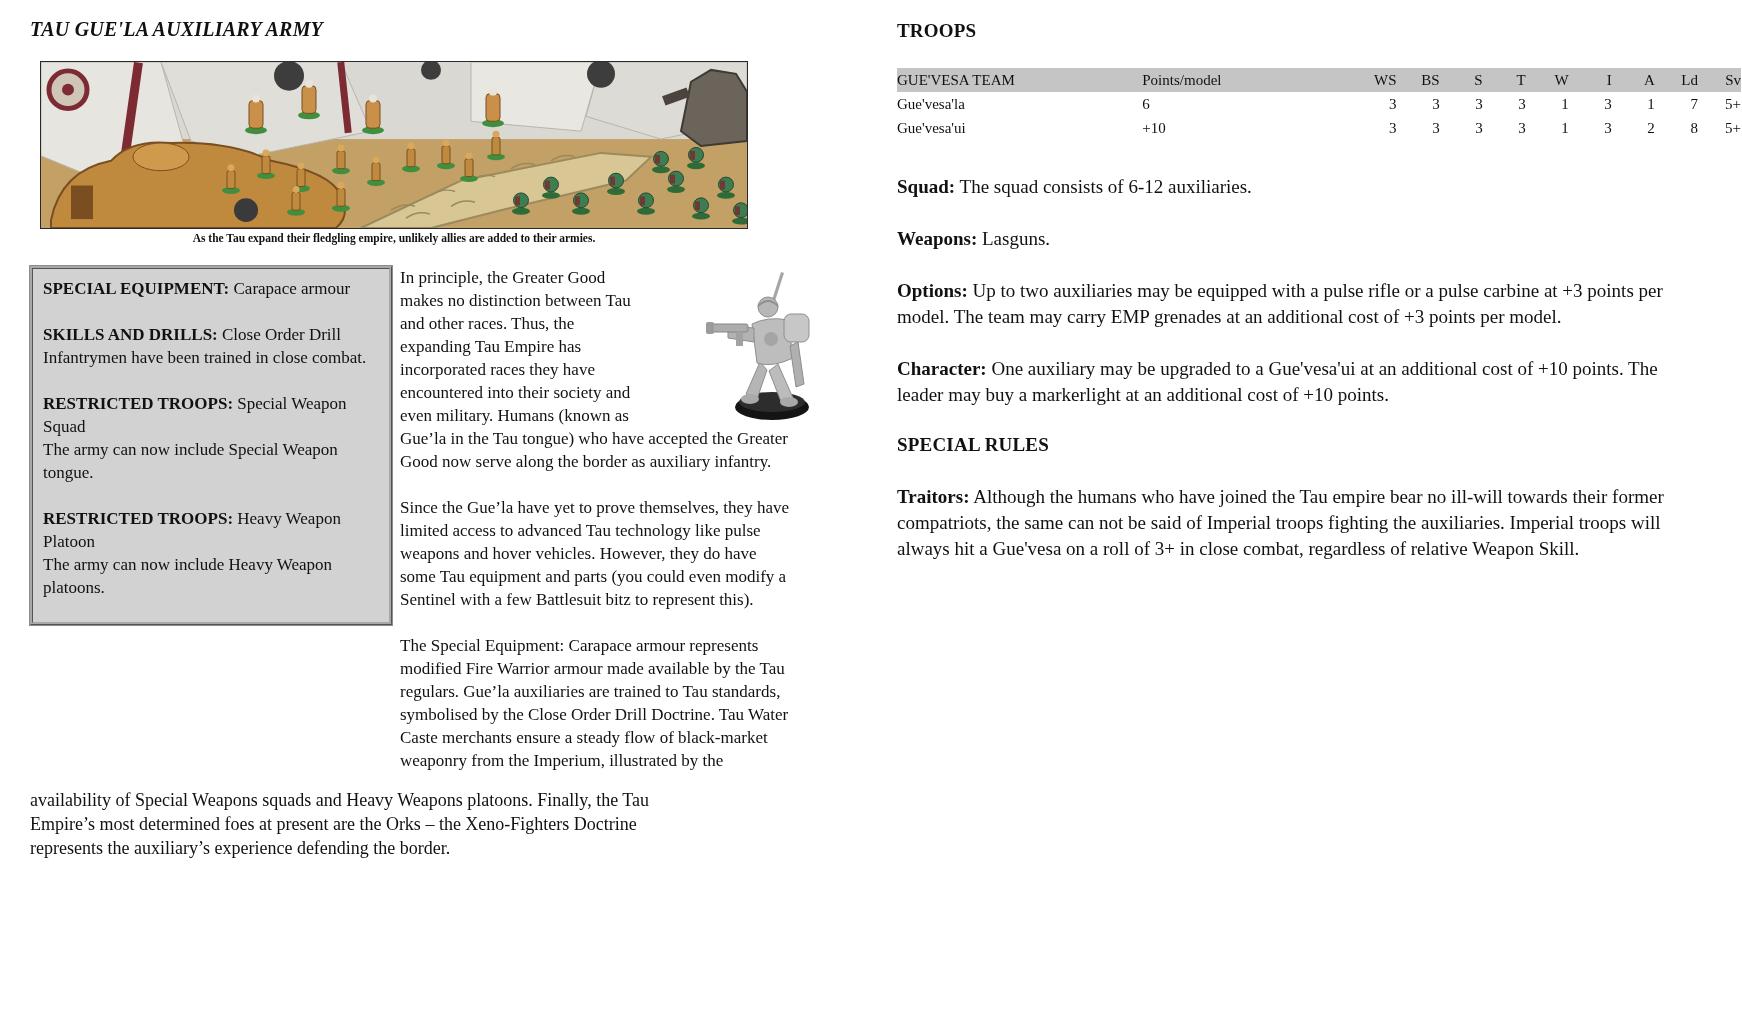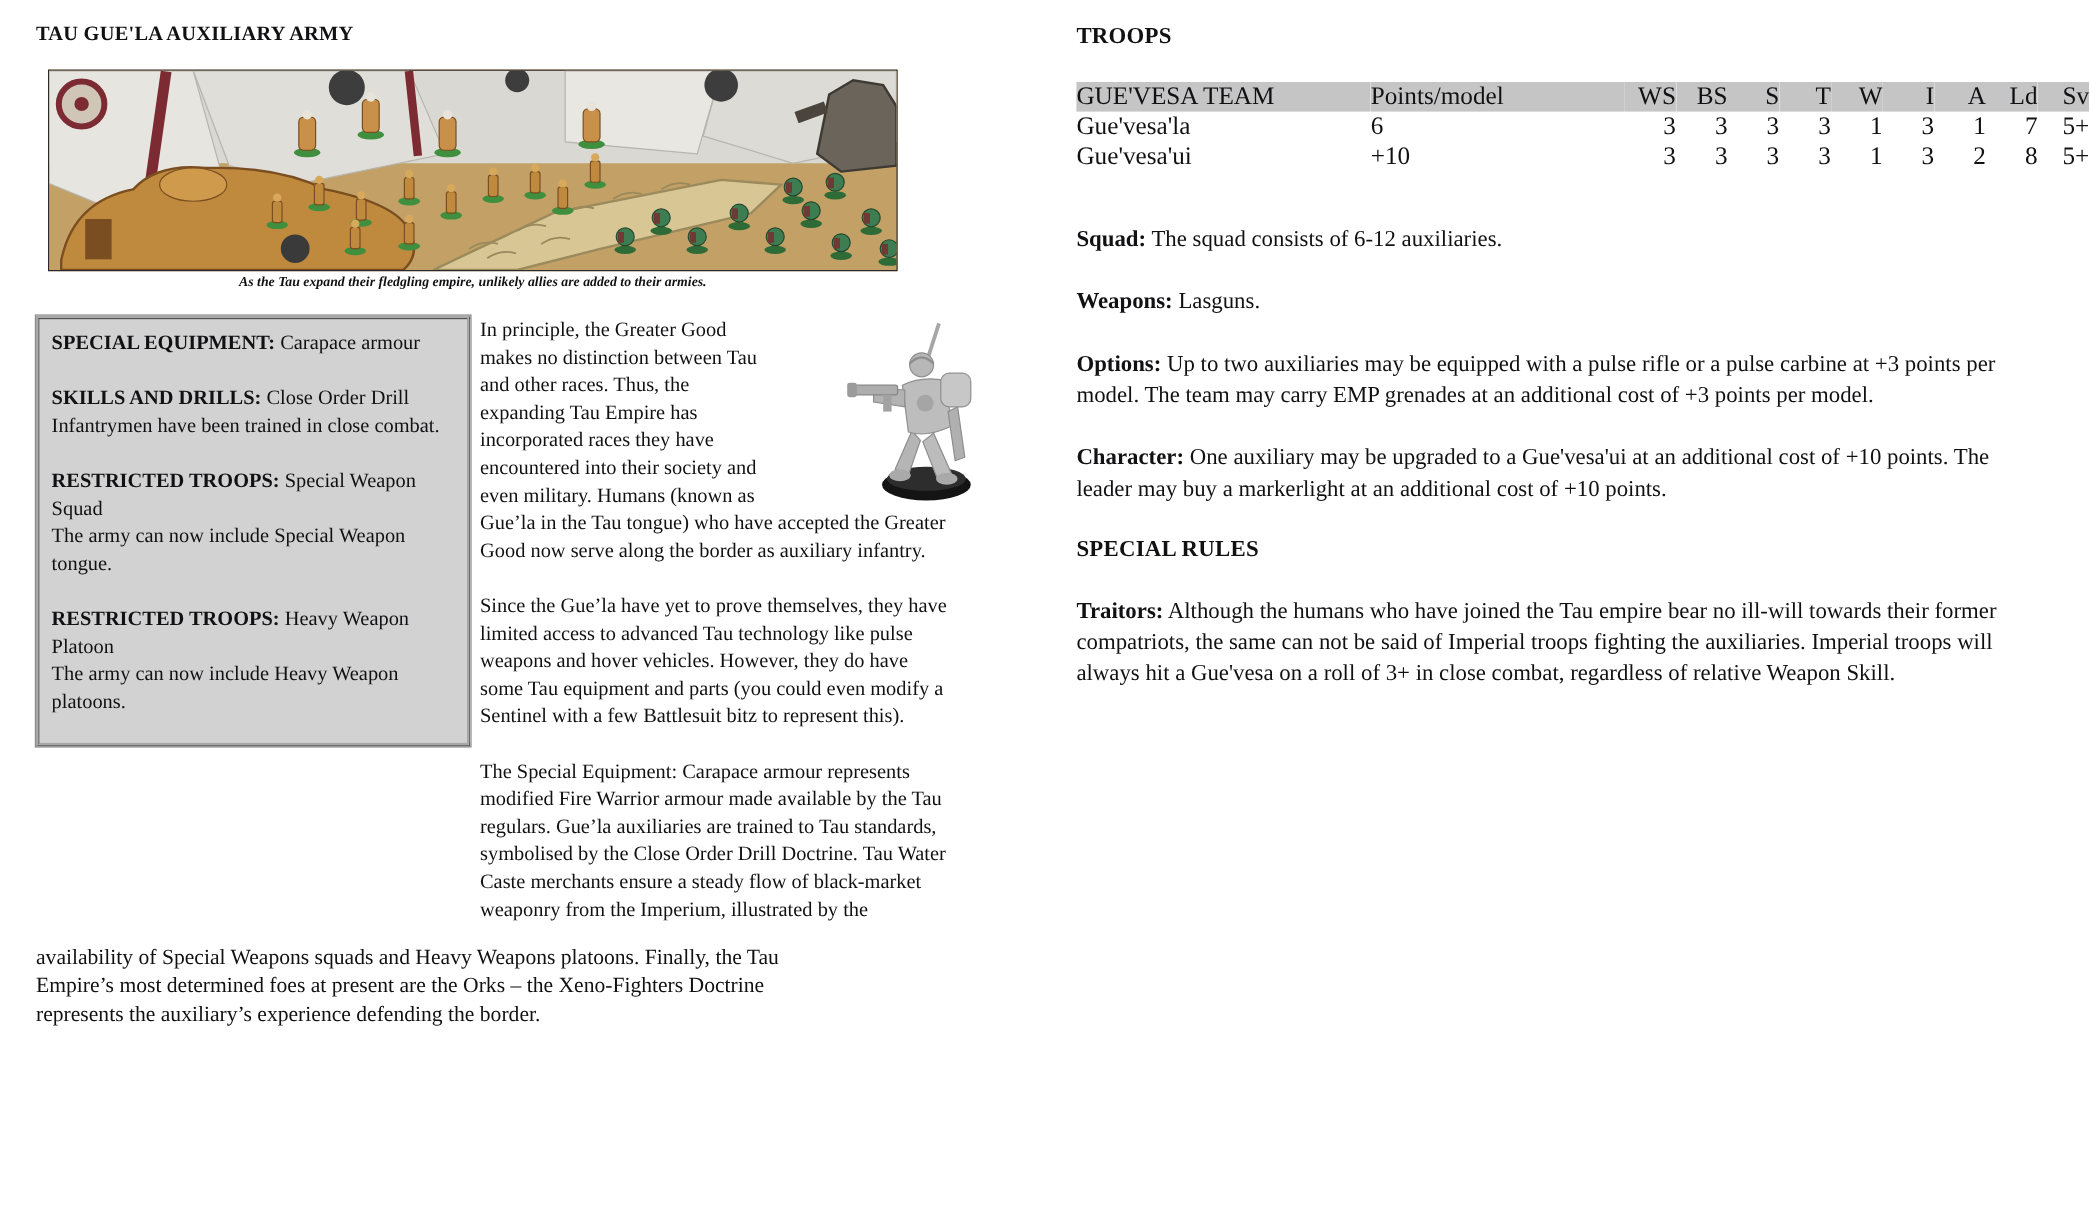--- a/index.html
+++ b/index.html
@@ -8,26 +8,26 @@
     width:1742px; height:1020px;
     font-family:"Liberation Serif", serif;
     color:#111113;
     position:relative;
     overflow:hidden;
   }
   .page { position:relative; width:1742px; height:1020px; }
 
   
   .left-col { position:absolute; left:30px; top:18px; width:766px; }
-  .page-title { font-size:17px; font-weight:bold; letter-spacing:.2px; margin-bottom:20px; }
+  .page-title { font-size:20px; font-weight:bold; letter-spacing:.2px; margin-bottom:20px;font-style:italic; }
   .photo-frame { margin-left:10px; width:708px; border:1px solid #2a2a2a; background:#c2a066; line-height:0; }
   .photo-frame svg { display:block; }
   .photo-caption {
     width:708px; margin-left:10px; margin-top:3px;
-    text-align:center; font-size:11.5px; font-weight:bold; font-style:italic;
+    text-align:center; font-size:11.5px; font-weight:bold; 
   }
   .columns { display:flex; gap:8px; margin-top:22px; align-items:flex-start; }
   .equip-box {
     width:362px; background:#d2d2d2;
     border:3px ridge #a8a8a8; outline:1px solid #8d8d8d;
     padding:8px 18px 0 10px;
     font-size:17px; line-height:23px;
   }
   .entry { margin-bottom:23px; }
   .entry-head b { font-weight:bold; }
@@ -36,21 +36,21 @@
   .fluff p:last-child { margin-bottom:0; }
   .mini-float { float:right; width:195px; height:160px; margin-right:-45px; }
   .mini-float svg { display:block; margin-left:auto; }
   .continuation { margin-top:16px; width:680px; font-size:18px; line-height:24px; }
 
   
   .right-col { position:absolute; left:897px; top:20px; width:845px; }
   .sec-heading { font-size:19px; font-weight:bold; margin-bottom:28px; letter-spacing:.2px; }
   .right-col p { font-size:19px; line-height:26px; margin-bottom:26px; max-width:800px; }
   .right-col p b { font-weight:bold;font-family:Liberation Serif, serif; }
-  .stats-table { border-collapse:collapse; table-layout:fixed; width:844px; margin:-2px 0 44px 0; font-size:21px; }
+  .stats-table { border-collapse:collapse; table-layout:fixed; width:844px; margin:-2px 0 34px 0; font-size:15px; }
   .stats-table th, .stats-table td { font-weight:normal; padding:0; height:24px; vertical-align:middle; white-space:nowrap; overflow:hidden; }
   .stats-table thead tr { background:#c5c5c5; }
   .c-name  { width:245px; text-align:left; }
   .c-pts   { width:211px; text-align:left; }
   .c-stat  { width:43px;  text-align:right; }
   .rules-heading { margin-top:2px; }
 </style>
 </head>
 <body>
 

